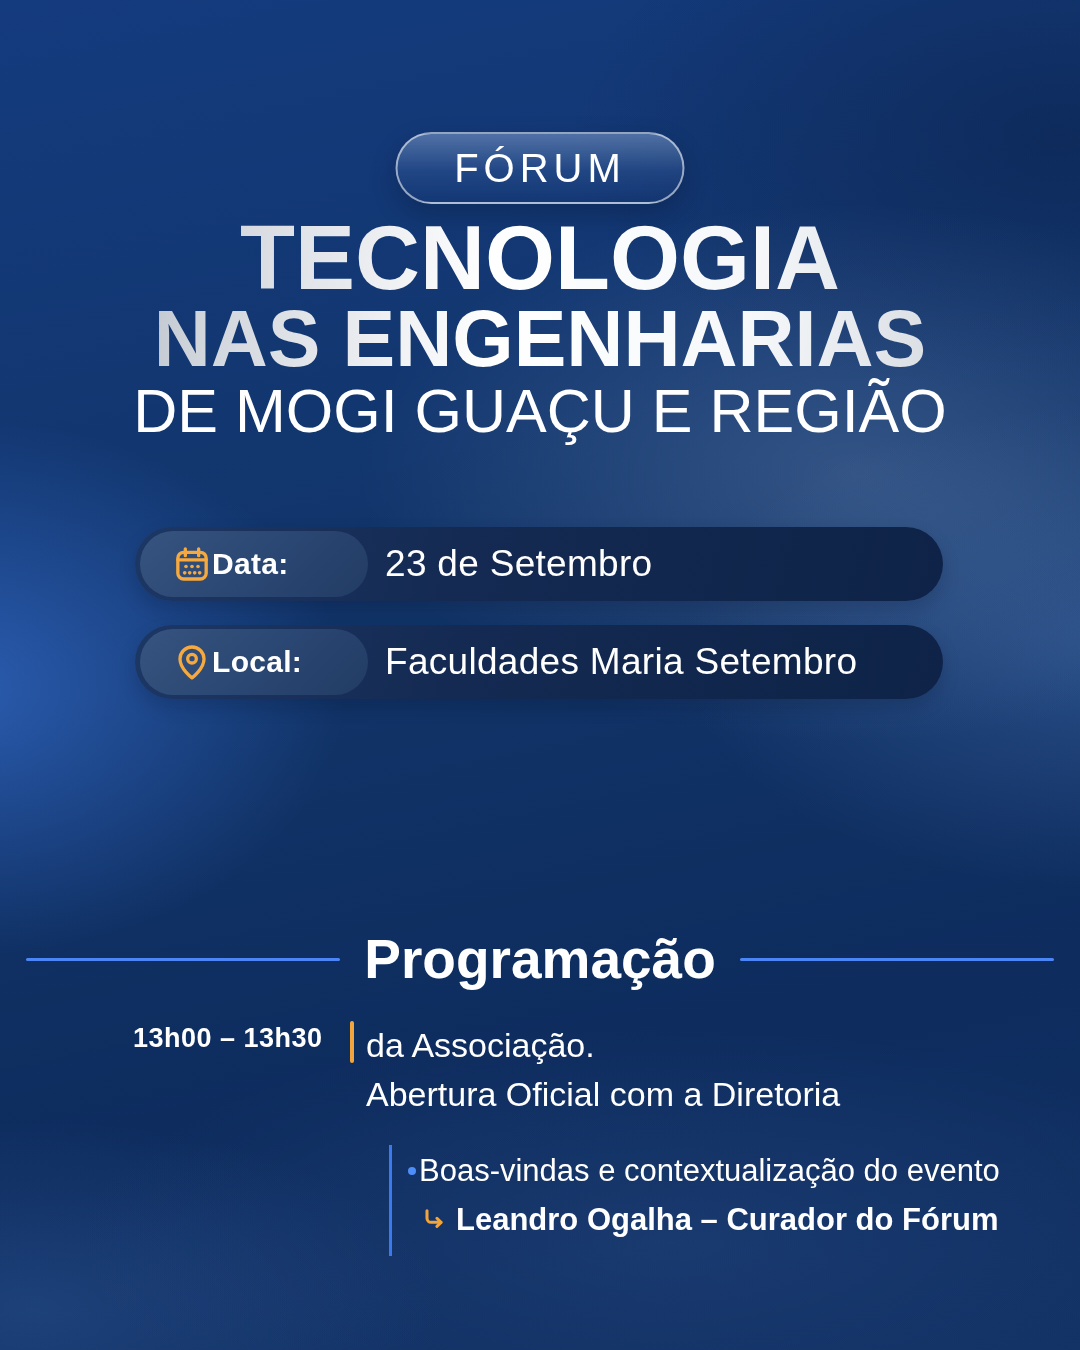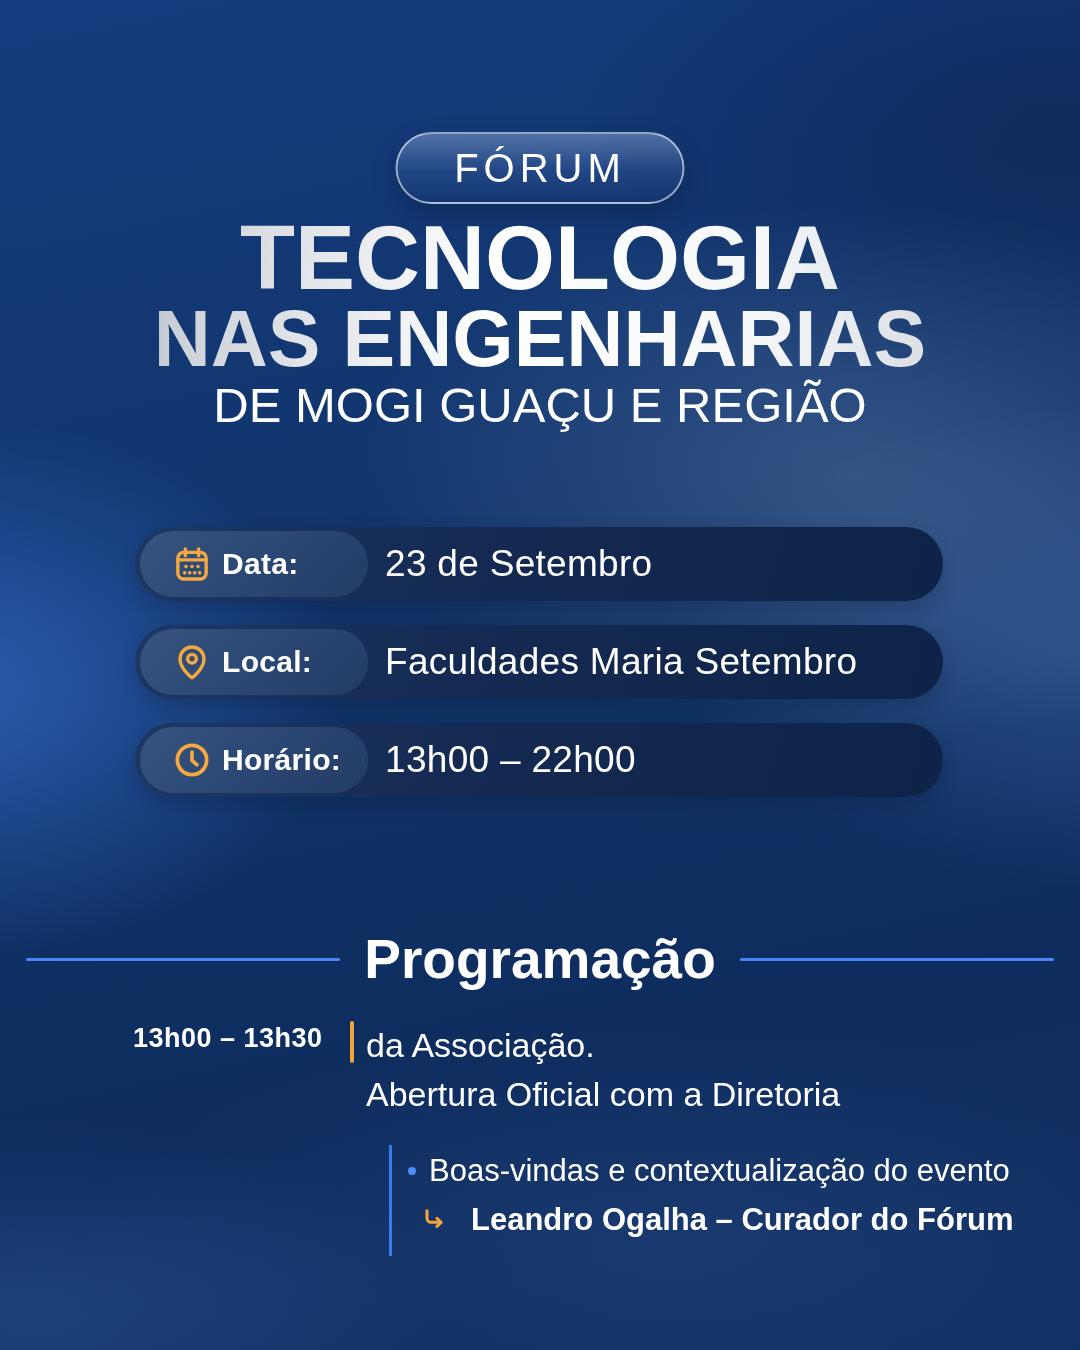--- a/index.html
+++ b/index.html
@@ -31,33 +31,33 @@
     display:flex;align-items:center;justify-content:center;
   }
   .badge span{font-size:40px;font-weight:400;letter-spacing:5px;color:#ffffff;}
   .grad-text{
     background:linear-gradient(97deg,#98a1ad 0%,#cfd4db 18%,#ffffff 46%,#f5f7f9 70%,#c3cad3 100%);
     -webkit-background-clip:text;background-clip:text;
     -webkit-text-fill-color:transparent;color:transparent;
   }
   .title-line1{position:absolute;top:213px;left:0;right:0;font-size:90px;line-height:1;font-weight:800;letter-spacing:0px;text-align:center;}
   .title-line2{position:absolute;top:299px;left:0;right:0;font-size:79px;line-height:1;font-weight:800;letter-spacing:0px;}
-  .subtitle{position:absolute;top:381px;left:0;right:0;font-size:49px;line-height:1;font-weight:400;color:#ffffff;}
+  .subtitle{position:absolute;top:381px;left:0;right:0;font-size:61px;line-height:1;font-weight:400;color:#ffffff;}
 
   
   .info{position:absolute;left:135px;top:527px;width:808px;}
   .info-pill{
     position:relative;width:808px;height:74px;border-radius:37px;margin-bottom:24px;
     background:linear-gradient(105deg,#1d3765 0%,#142a52 40%,#0e2347 100%);
     box-shadow:0 8px 18px rgba(0,10,35,0.18);
   }
   .info-label{
     position:absolute;left:5px;top:4px;bottom:4px;width:228px;border-radius:33px;
     background:linear-gradient(135deg,#36547f 0%,#2a4672 55%,#223c64 100%);
-    display:flex;align-items:center;padding-left:32px;box-sizing:border-box;gap:10px;
+    display:flex;align-items:center;padding-left:32px;box-sizing:border-box;
   }
   .info-label .icon{width:40px;height:40px;flex:0 0 auto;display:flex;align-items:center;justify-content:center;}
   .info-label b{font-size:30px;font-weight:700;color:#ffffff;letter-spacing:0.3px;}
   .info-value{
     position:absolute;left:250px;top:0;bottom:0;right:24px;
     display:flex;align-items:center;font-size:37px;color:#ffffff;letter-spacing:0.3px;
   }
 
   
   .prog-heading{
@@ -71,24 +71,24 @@
   .sched{position:absolute;left:133px;top:1021px;right:60px;}
   .sched-row{display:flex;align-items:flex-start;}
   .sched-time{width:217px;flex:0 0 auto;font-size:27px;font-weight:700;letter-spacing:0.5px;padding-top:2px;}
   .sched-bar{width:4px;height:42px;background:#F2A53C;border-radius:2px;flex:0 0 auto;margin-top:0px;}
   .sched-titles{margin-left:12px;font-size:34px;line-height:49px;color:#ffffff;}
   .sub-block{
     margin-left:256px;margin-top:26px;
     border-left:3px solid #3b79ef;
     padding:8px 0 18px 16px;
   }
-  .bullet-row{display:flex;align-items:center;gap:13px;}
+  .bullet-row{display:flex;align-items:center;gap:3px;}
   .bullet-dot{width:8px;height:8px;border-radius:50%;background:#4d8ef8;flex:0 0 auto;}
   .bullet-row span{font-size:31px;color:#ffffff;}
-  .speaker-row{display:flex;align-items:center;gap:23px;margin-top:13px;padding-left:12px;}
+  .speaker-row{display:flex;align-items:center;gap:8px;margin-top:13px;padding-left:12px;}
   .speaker-row .arrow{width:28px;height:28px;flex:0 0 auto;display:flex;align-items:center;justify-content:center;}
   .speaker-row b{font-size:31px;font-weight:700;color:#ffffff;}
 </style>
 </head>
 <body>
 
 <div class="poster">
 
   <div class="hero">
     <div class="badge">
@@ -129,32 +129,20 @@
           <svg width="40" height="40" viewBox="0 0 24 24" fill="none" stroke="#F5A93F" stroke-width="2" stroke-linecap="round" stroke-linejoin="round">
             <path d="M12 21.5s-7.2-5.4-7.2-11.3a7.2 7.2 0 1 1 14.4 0C19.2 16.1 12 21.5 12 21.5z"></path>
             <circle cx="12" cy="10" r="2.6"></circle>
           </svg>
         </span>
         <b>Local:</b>
       </div>
       <div class="info-value">Faculdades Maria Setembro</div>
     </div>
 
-    <div class="info-pill">
-      <div class="info-label">
-        <span class="icon">
-          <svg width="40" height="40" viewBox="0 0 24 24" fill="none" stroke="#F5A93F" stroke-width="2.2" stroke-linecap="round" stroke-linejoin="round">
-            <circle cx="12" cy="12" r="8.8"></circle>
-            <path d="M12 7.2v5.1l3 2.6"></path>
-          </svg>
-        </span>
-        <b>Horário:</b>
-      </div>
-      <div class="info-value">13h00 – 22h00</div>
-    </div>
 
   </div>
 
   <div class="prog-heading">
     <div class="rule"></div>
     <div class="txt">Programação</div>
     <div class="rule"></div>
   </div>
 
   <div class="sched">

